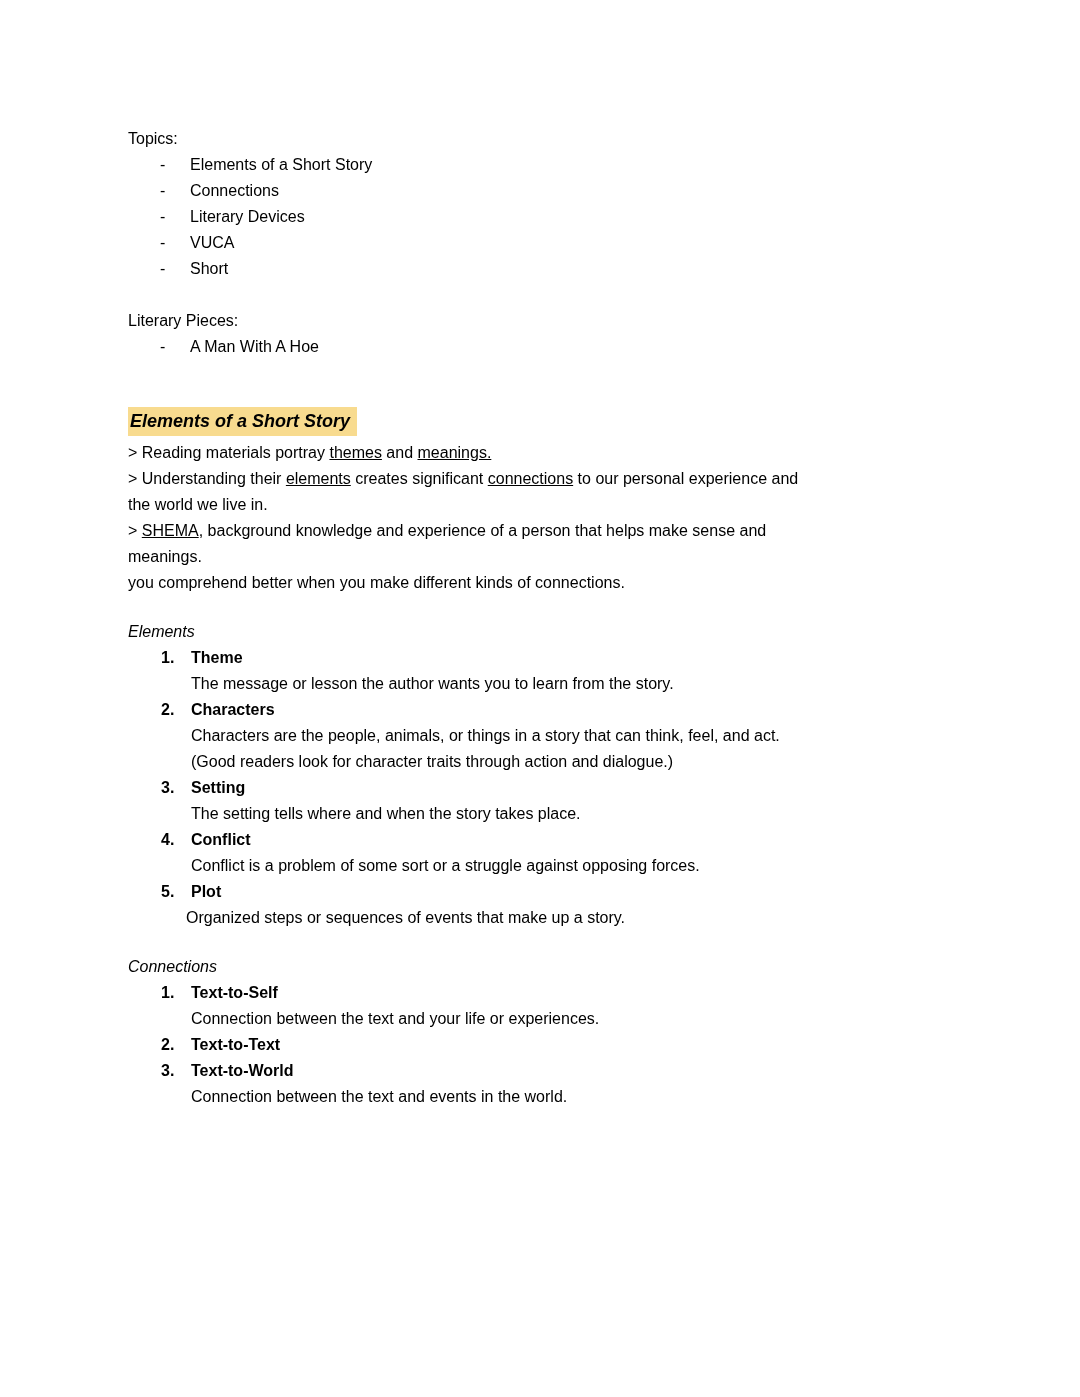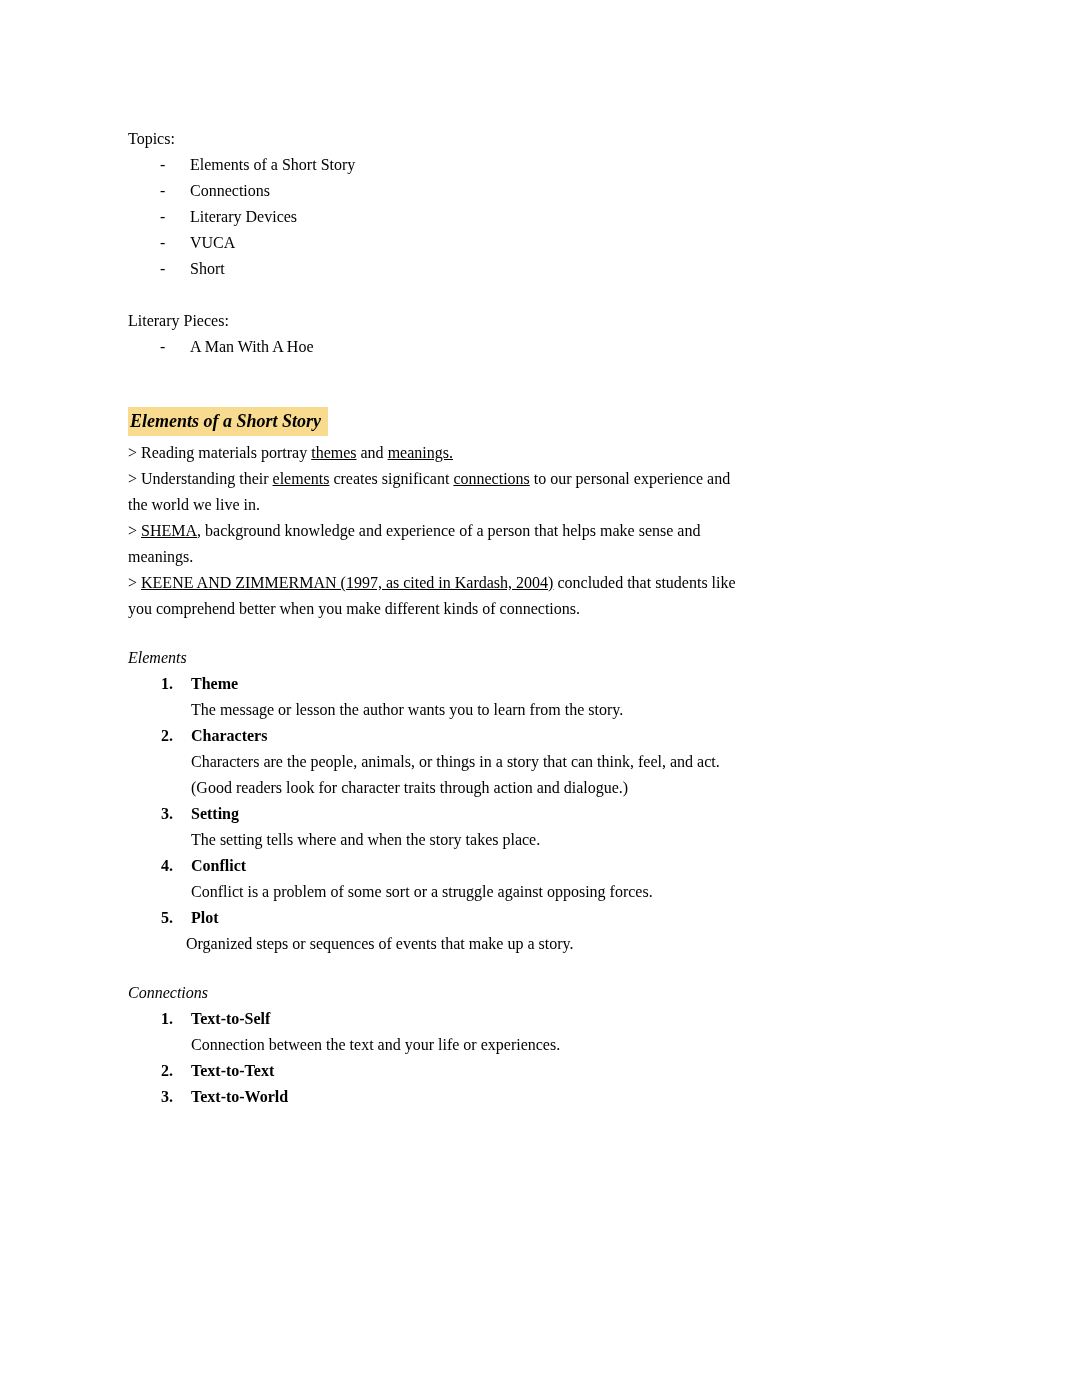--- a/index.html
+++ b/index.html
@@ -3,21 +3,21 @@
 <meta charset="utf-8">
 <style>
   :root { --highlight:#f8db8f; --ink:#000000; --paper:#ffffff; }
   * { margin:0; padding:0; box-sizing:border-box; }
   html,body { background:#fff; }
   .page {
     position:relative;
     width:1080px; height:1397px;
     background:var(--paper);
     color:var(--ink);
-    font-family:Liberation Serif, serif;
+    font-family:Liberation Sans, sans-serif;
     font-size:16px; line-height:26px;
     overflow:hidden;
   }
   .content { padding:126px 126px 0 128px; }
 
   
   .plain-label { }
   .dash-row { display:flex; }
   .dash-cell { width:30px; margin-left:32px; flex:0 0 auto; }
   .dash-text { flex:1; }
@@ -95,21 +95,20 @@
 
     <div class="notes">
       <div class="note-line"><span>&gt; Reading materials portray </span><span class="u">themes</span><span> and </span><span class="u">meanings.</span></div>
 
       <div class="note-line"><span>&gt; Understanding their </span><span class="u">elements</span><span> creates significant </span><span class="u">connections</span><span> to our personal experience and</span></div>
       <div class="note-line"><span>the world we live in.</span></div>
 
       <div class="note-line"><span>&gt; </span><span class="u">SHEMA</span><span>, background knowledge and experience of a person that helps make sense and</span></div>
       <div class="note-line"><span>meanings.</span></div>
 
-      <div class="note-line"><span>&gt; </span><span class="u">KEENE AND ZIMMERMAN (1997, as cited in Kardash, 2004)</span><span> concluded that students like</span></div>
       <div class="note-line"><span>you comprehend better when you make different kinds of connections.</span></div>
     </div>
 
     <div class="group-label">Elements</div>
     <div>
       <div class="num-row">
         <span class="num-cell">1.</span>
         <span class="num-title">Theme</span>
       </div>
       <div class="desc-line">The message or lesson the author wants you to learn from the story.</div>
@@ -150,16 +149,17 @@
 
       <div class="num-row">
         <span class="num-cell">2.</span>
         <span class="num-title">Text-to-Text</span>
       </div>
 
       <div class="num-row">
         <span class="num-cell">3.</span>
         <span class="num-title">Text-to-World</span>
       </div>
+      <div class="desc-line">Connection between the text and events in the world.</div>
     </div>
 
   </div>
 </div>
 
 </body></html>

